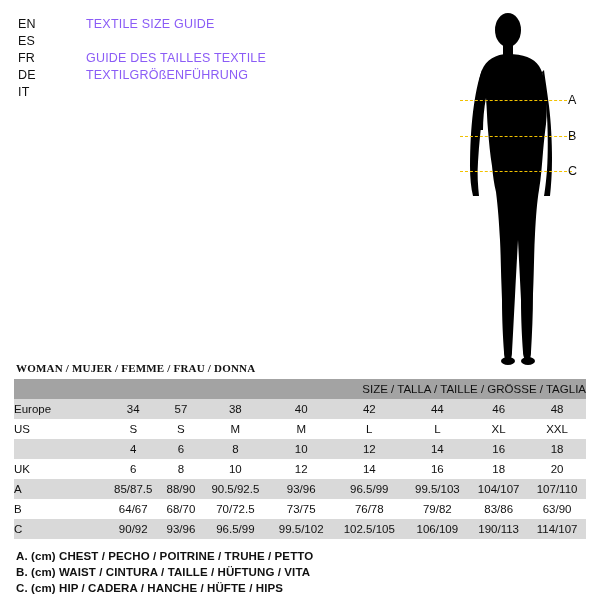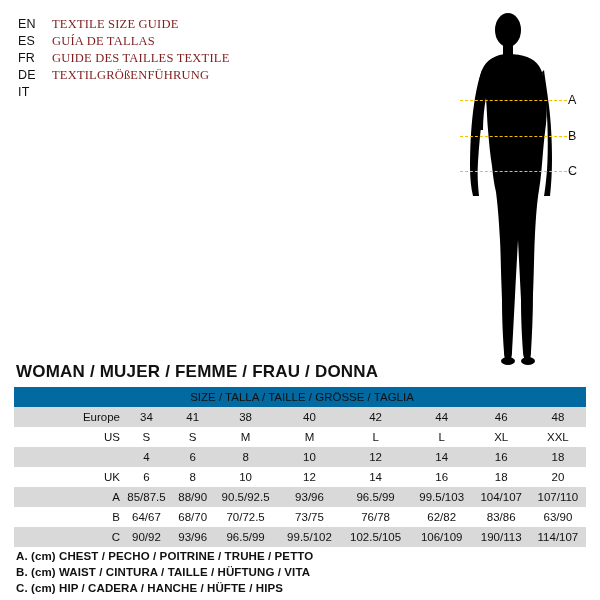--- a/index.html
+++ b/index.html
@@ -27,29 +27,29 @@
     top: 16px;
     left: 18px;
     width: 280px;
   }
   .lang-row {
     display: flex;
     align-items: baseline;
     font-size: 12.5px;
     line-height: 17px;
     letter-spacing: 0.2px;
+    gap: 34px;
   }
   .lang-code {
     width: 34px;
     flex: 0 0 34px;
     color: #111;
   }
   .lang-text {
-    color: #7f1d1d;
-    font-family: Liberation Serif, serif;
+    color: #8b5cf6;
   }
 
   
   .figure-area {
     position: absolute;
     top: 8px;
     left: 430px;
     width: 160px;
     height: 360px;
   }
@@ -79,49 +79,50 @@
   .measure-label.lbl-c { top: 156px; }
 
   
   .table-wrap {
     position: absolute;
     left: 14px;
     top: 362px;
     width: 572px;
   }
   .woman-title {
-    font-size: 17px;
+    font-size: 11px;
     font-weight: bold;
     letter-spacing: 0.2px;
     color: #111;
     padding: 0 0 5px 2px;
+    font-family: Liberation Serif, serif;
   }
   table.size-table {
     border-collapse: collapse;
     width: 572px;
     font-size: 11.5px;
     color: #111;
   }
   table.size-table td {
     padding: 2px 0;
     height: 16px;
     text-align: center;
     white-space: nowrap;
   }
   table.size-table tr.row-shade td {
     background: #d9d9d9;
   }
   table.size-table td.label-col {
+    text-align: left;
+    padding-left: 0;
+    width: 92px;
+  }
+  tr.header-row td {
+    background: #a3a3a3;
     text-align: right;
-    padding-left: 14px;
-    width: 92px;
-  }
-  tr.header-row td {
-    background: #0369a1;
-    text-align: center;
     padding-left: 4px;
     font-weight: normal;
   }
 
   
   .notes {
     position: absolute;
     left: 16px;
     top: 548px;
     width: 500px;
@@ -139,21 +140,20 @@
 
 <div class="page">
 
   <div class="lang-block">
     <div class="lang-row">
       <span class="lang-code">EN</span>
       <span class="lang-text">TEXTILE SIZE GUIDE</span>
     </div>
     <div class="lang-row">
       <span class="lang-code">ES</span>
-      <span class="lang-text">GUÍA DE TALLAS</span>
     </div>
     <div class="lang-row">
       <span class="lang-code">FR</span>
       <span class="lang-text">GUIDE DES TAILLES TEXTILE</span>
     </div>
     <div class="lang-row">
       <span class="lang-code">DE</span>
       <span class="lang-text">TEXTILGRÖßENFÜHRUNG</span>
     </div>
     <div class="lang-row">
@@ -226,21 +226,21 @@
     <div class="woman-title">WOMAN / MUJER / FEMME / FRAU / DONNA</div>
     <table class="size-table">
       <tbody>
         <tr class="header-row">
           <td colspan="9">SIZE / TALLA / TAILLE / GRÖSSE / TAGLIA</td>
         </tr>
 
         <tr class="row-shade">
           <td class="label-col">Europe</td>
           <td>34</td>
-          <td>41</td>
+          <td>57</td>
           <td>38</td>
           <td>40</td>
           <td>42</td>
           <td>44</td>
           <td>46</td>
           <td>48</td>
         </tr>
 
         <tr>
           <td class="label-col">US</td>
@@ -290,21 +290,21 @@
           <td>107/110</td>
         </tr>
 
         <tr>
           <td class="label-col">B</td>
           <td>64/67</td>
           <td>68/70</td>
           <td>70/72.5</td>
           <td>73/75</td>
           <td>76/78</td>
-          <td>62/82</td>
+          <td>79/82</td>
           <td>83/86</td>
           <td>63/90</td>
         </tr>
 
         <tr class="row-shade">
           <td class="label-col">C</td>
           <td>90/92</td>
           <td>93/96</td>
           <td>96.5/99</td>
           <td>99.5/102</td>

